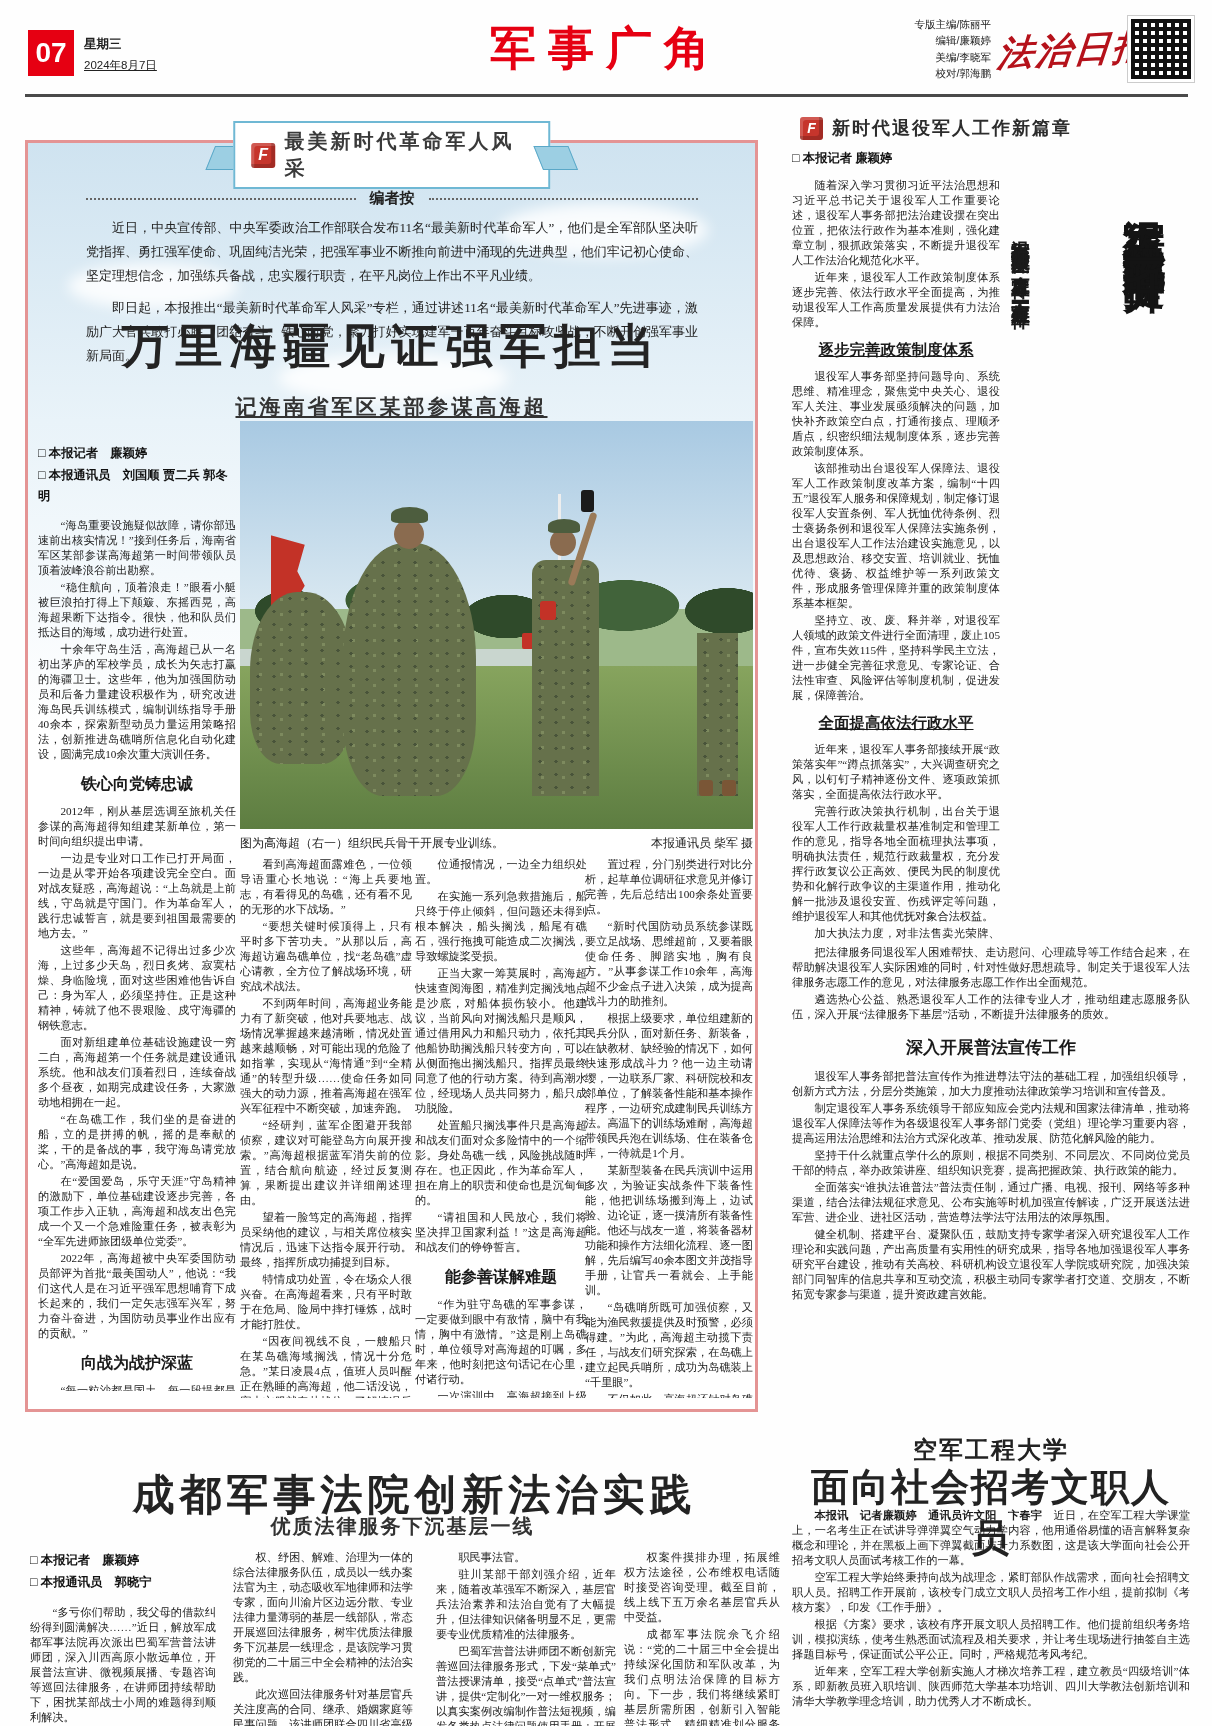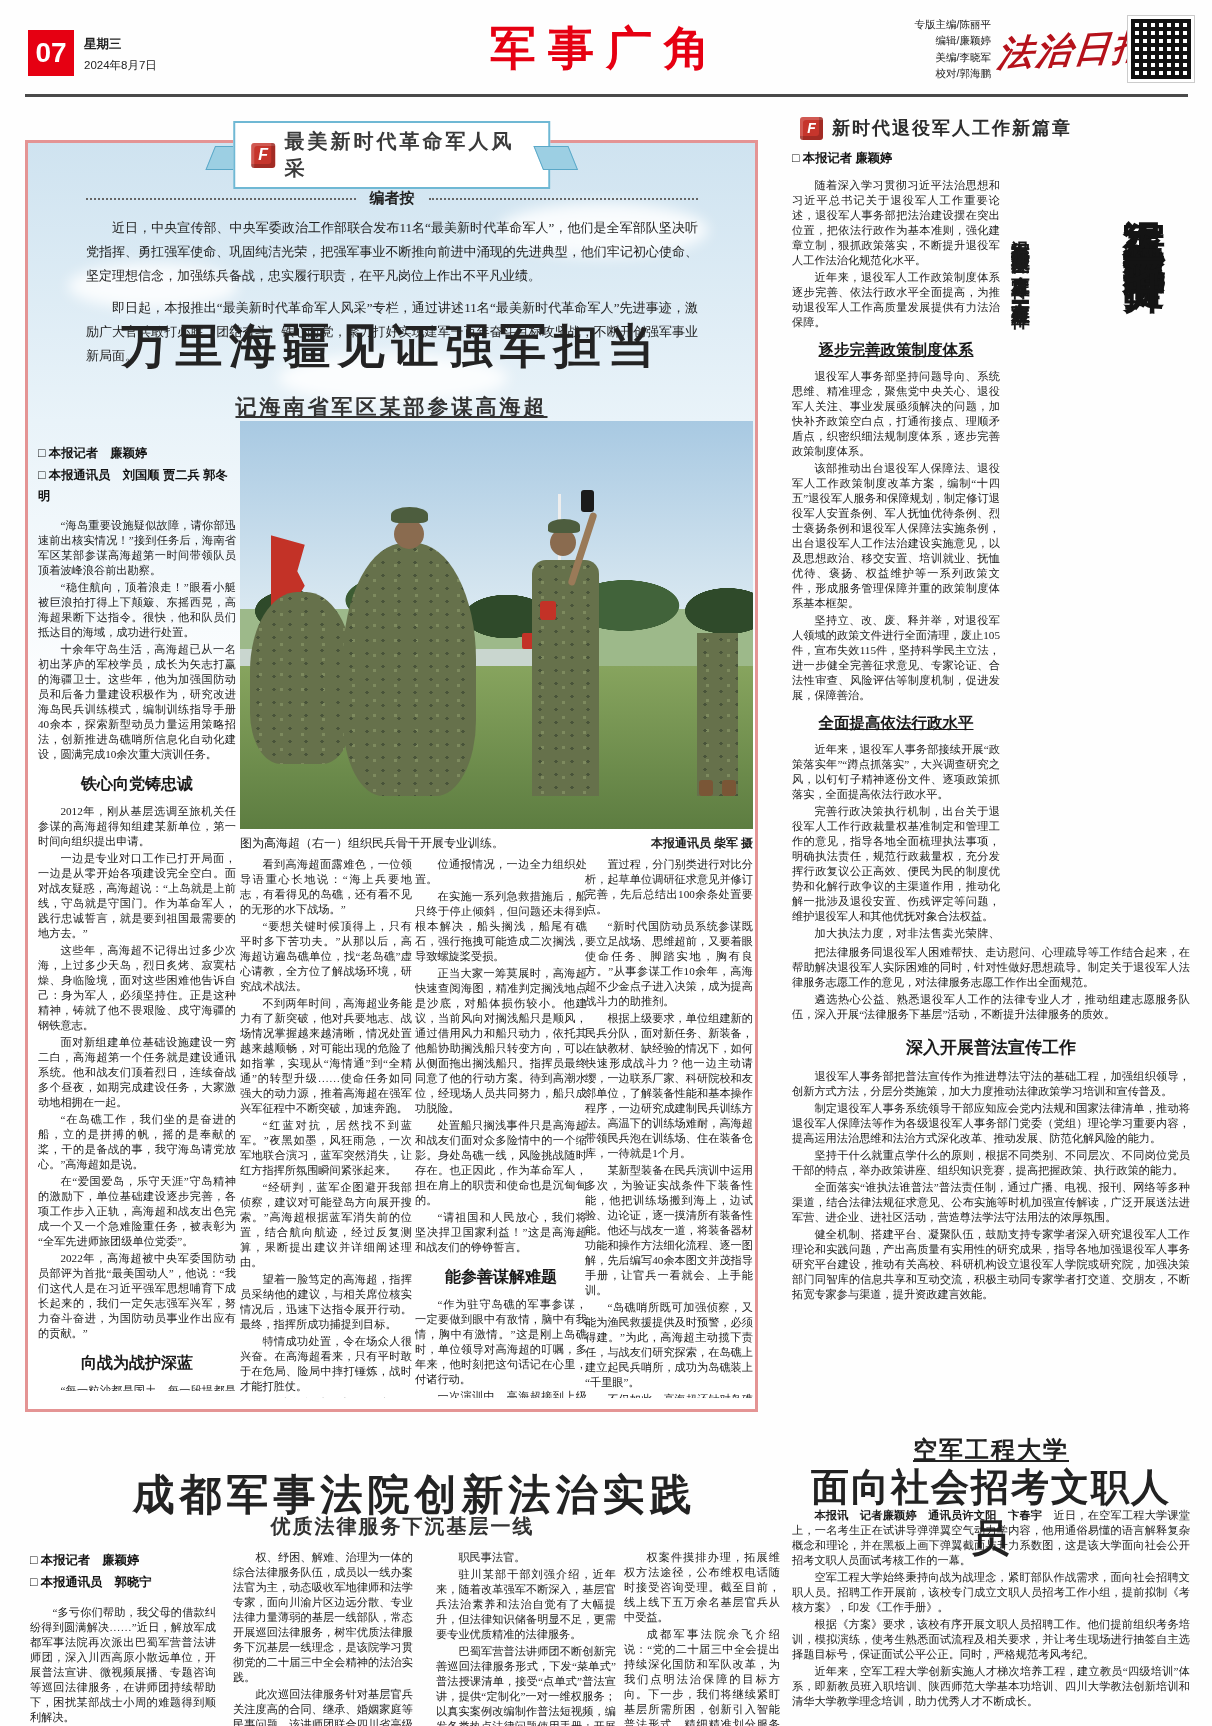--- a/index.html
+++ b/index.html
@@ -3,21 +3,21 @@
 <meta charset="utf-8">
 <style>
   html,body{margin:0;padding:0;background:#e8e8e8;}
   #page{position:relative;width:1212px;height:1726px;overflow:hidden;background:#fefefe;
         font-family:"Liberation Serif","DejaVu Serif",serif;}
   .abs{position:absolute;}
   
   .pagenum{left:28px;top:30px;width:46px;height:46px;background:#e60012;color:#fff;
            display:flex;align-items:center;justify-content:center;font:800 28px "Liberation Sans","DejaVu Sans",sans-serif;}
   .weekday{left:84px;top:36px;font:700 12.5px "Liberation Sans","DejaVu Sans",sans-serif;color:#222;}
-  .pagedate{left:84px;top:58px;font:11.5px "Liberation Sans","DejaVu Sans",sans-serif;color:#222;}
+  .pagedate{left:84px;top:58px;font:11.5px "Liberation Sans","DejaVu Sans",sans-serif;color:#222;text-decoration:underline;}
   .section-title{left:0;right:0;top:18px;text-align:center;color:#e60012;
            font:800 46px "Liberation Sans","DejaVu Sans",sans-serif;letter-spacing:12px;}
   .credits{left:856px;top:16px;width:135px;text-align:right;color:#222;
            font:10.5px/1.55 "Liberation Sans","DejaVu Sans",sans-serif;}
   .credit-line{margin:0;}
   .masthead{left:998px;top:26px;color:#b5121b;font:900 36px "Liberation Serif","DejaVu Serif",serif;
            font-style:italic;transform:skewX(-8deg) rotate(-3deg);letter-spacing:2px;}
   .qr{left:1128px;top:16px;width:60px;height:60px;border:3px solid #fff;outline:1px solid #ccc;
       background:repeating-linear-gradient(0deg,#111 0 4px,transparent 4px 8px),
                  repeating-linear-gradient(90deg,#111 0 4px,#fff 4px 8px);}
@@ -84,21 +84,21 @@
   .ph-cap{position:absolute;background:#4d5d3e;border-radius:50% 50% 20% 20%;}
   .ph-instructor-body{position:absolute;left:57%;top:34%;width:13%;height:58%;border-radius:14px 14px 0 0;}
   .ph-arm{position:absolute;left:66%;top:22%;width:7px;height:76px;background:#9a7a58;
       transform:rotate(18deg);border-radius:4px;}
   .ph-device{position:absolute;left:66.5%;top:17%;width:13px;height:22px;background:#1b1b1b;border-radius:3px;}
   .ph-badge{position:absolute;left:58.5%;top:44%;width:16px;height:19px;background:#c33227;border-radius:3px;}
   .ph-legs{position:absolute;right:3%;top:52%;width:8%;height:40%;}
   .ph-boot{position:absolute;bottom:0;width:14px;height:16px;background:#7a5636;border-radius:3px;}
   #caption-row{left:212px;top:692px;width:513px;display:flex;justify-content:space-between;
       font:12px "Liberation Serif","DejaVu Serif",serif;color:#222;}
-  #caption-credit{font-weight:700;}
+  #caption-credit{font-weight:400;}
   
   .v-badge{left:800px;top:116px;display:flex;align-items:center;}
   .v-badge .cube{width:23px;height:23px;font-size:14px;}
   .v-badge-text{font:600 18px "Liberation Sans","DejaVu Sans",sans-serif;color:#2c2c2c;letter-spacing:2px;}
   .v-byline{left:792px;top:150px;font:700 12.3px "Liberation Sans","DejaVu Sans",sans-serif;color:#111;}
   #v-colA{left:792px;top:178px;width:208px;height:764px;overflow:hidden;}
   #v-colA .col-subhead{font-size:15.5px;margin:10px 0 8px;text-decoration:underline;}
   .v-subtitle{left:1008px;top:226px;height:640px;writing-mode:vertical-rl;
       font:700 18.5px "Liberation Sans","DejaVu Sans",sans-serif;color:#1a1a1a;letter-spacing:1px;}
   .v-headline{left:1116px;top:186px;height:768px;writing-mode:vertical-rl;
@@ -110,21 +110,21 @@
       font:700 42px "Liberation Sans","DejaVu Sans",sans-serif;letter-spacing:5px;}
   .c-subtitle{left:25px;width:755px;top:1513px;text-align:center;color:#333;
       font:600 20px "Liberation Sans","DejaVu Sans",sans-serif;letter-spacing:2px;}
   #c-col1{left:30px;top:1550px;width:186px;height:176px;overflow:hidden;}
   #c-col1 .bylines{margin-bottom:12px;}
   #c-col2{left:233px;top:1550px;width:180px;height:176px;overflow:hidden;}
   #c-col3{left:436px;top:1550px;width:180px;height:176px;overflow:hidden;}
   #c-col4{left:624px;top:1550px;width:156px;height:176px;overflow:hidden;}
   
   .a-kicker{left:792px;width:398px;top:1434px;text-align:center;color:#222;
-      font:700 24px "Liberation Sans","DejaVu Sans",sans-serif;letter-spacing:2px;text-decoration:underline;}
+      font:700 24px "Liberation Sans","DejaVu Sans",sans-serif;letter-spacing:2px;}
   .a-headline{left:792px;width:398px;top:1462px;text-align:center;color:#222;
       font:700 38px "Liberation Sans","DejaVu Sans",sans-serif;letter-spacing:2px;}
   #a-body{left:792px;top:1508px;width:398px;height:218px;overflow:hidden;}
   .lead{font-weight:700;}
 </style>
 </head>
 <body>
 
 <div id="page">
 
@@ -222,21 +222,20 @@
     </div>
     <div class="abs" id="caption-row">
       <span id="caption-text">图为高海超（右一）组织民兵骨干开展专业训练。</span>
       <span id="caption-credit">本报通讯员 柴军 摄</span>
     </div>
 
     <div class="abs" id="f-col2">
         <p class="para">看到高海超面露难色，一位领导语重心长地说：“海上兵要地志，有看得见的岛礁，还有看不见的无形的水下战场。”</p>
         <p class="para">“要想关键时候顶得上，只有平时多下苦功夫。”从那以后，高海超访遍岛礁单位，找“老岛礁”虚心请教，全方位了解战场环境，研究战术战法。</p>
         <p class="para">不到两年时间，高海超业务能力有了新突破，他对兵要地志、战场情况掌握越来越清晰，情况处置越来越顺畅，对可能出现的危险了如指掌，实现从“海情通”到“全精通”的转型升级……使命任务如同强大的动力源，推着高海超在强军兴军征程中不断突破，加速奔跑。</p>
-        <p class="para">“红蓝对抗，居然找不到蓝军。”夜黑如墨，风狂雨急，一次军地联合演习，蓝军突然消失，让红方指挥所氛围瞬间紧张起来。</p>
         <p class="para">“经研判，蓝军企图避开我部侦察，建议对可能登岛方向展开搜索。”高海超根据蓝军消失前的位置，结合航向航迹，经过反复测算，果断提出建议并详细阐述理由。</p>
         <p class="para">望着一脸笃定的高海超，指挥员采纳他的建议，与相关席位核实情况后，迅速下达指令展开行动。最终，指挥所成功捕捉到目标。</p>
         <p class="para">特情成功处置，令在场众人很兴奋。在高海超看来，只有平时敢于在危局、险局中摔打锤炼，战时才能打胜仗。</p>
         <p class="para">“因夜间视线不良，一艘船只在某岛礁海域搁浅，情况十分危急。”某日凌晨4点，值班人员叫醒正在熟睡的高海超，他二话没说，穿上衣服就奔赴战位。了解情况后发现，周边海况十分复杂，船只自行脱困难度很大。</p>
       </div>
     <div class="abs" id="f-col3">
       <div>
           <p class="para">位通报情况，一边全力组织处置。</p>
           <p class="para">在实施一系列急救措施后，船只终于停止倾斜，但问题还未得到根本解决，船头搁浅，船尾有礁石，强行拖拽可能造成二次搁浅，导致螺旋桨受损。</p>
           <p class="para">正当大家一筹莫展时，高海超快速查阅海图，精准判定搁浅地点是沙底，对船体损伤较小。他建议，当前风向对搁浅船只是顺风，通过借用风力和船只动力，依托其他船协助搁浅船只转变方向，可以从侧面拖出搁浅船只。指挥员最终同意了他的行动方案。待到高潮水位，经现场人员共同努力，船只成功脱险。</p>

